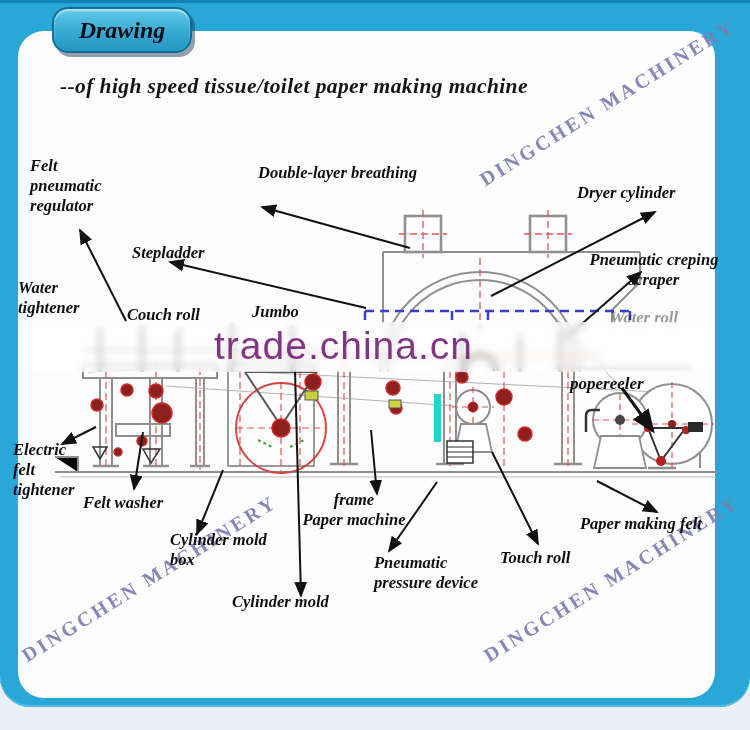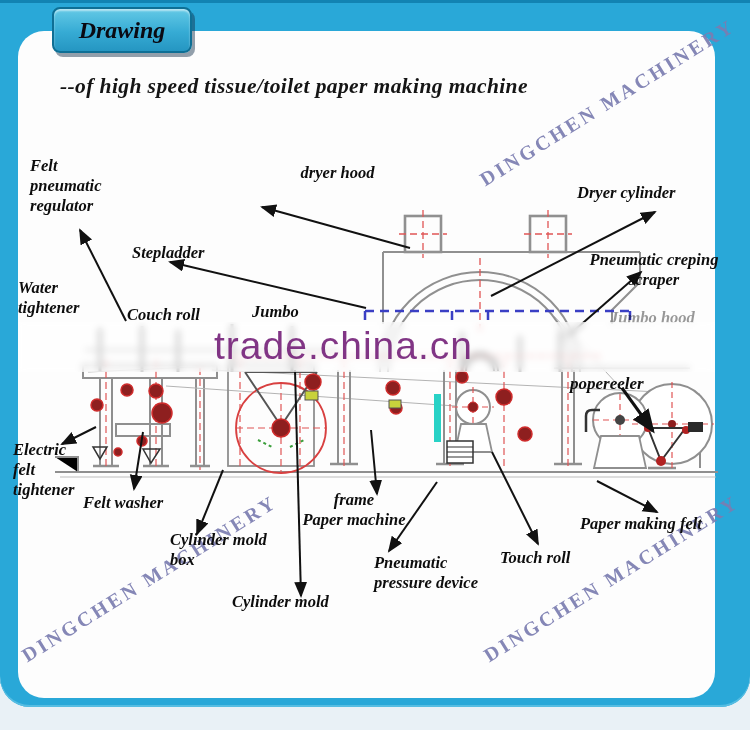--- a/index.html
+++ b/index.html
@@ -5,21 +5,21 @@
   html,body{margin:0;padding:0;}
   body{width:750px;height:730px;position:relative;overflow:hidden;
        background:#e9f1f6;font-family:"Liberation Serif",serif;}
   .frame{position:absolute;left:0;top:0;width:750px;height:707px;
          background:#29a8d8;border-radius:0 0 30px 30px;
          box-shadow:inset 0 3px 0 #1283b2, inset 0 -2px 0 #56bde2;}
   .card{position:absolute;left:18px;top:31px;width:697px;height:667px;
         background:#fdfdfd;border-radius:26px;}
   .badge{position:absolute;left:52px;top:7px;width:136px;height:42px;z-index:8;
          background:linear-gradient(180deg,#63c9e6 0%,#36abd4 55%,#2596c2 100%);
-         border:2px solid #0e6f95;border-radius:8px;
+         border:2px solid #0e6f95;border-radius:16px;
          box-shadow:3px 4px 0 rgba(15,45,70,.45), inset 0 2px 2px rgba(255,255,255,.55);
          display:flex;align-items:center;justify-content:center;}
   .badge span{font-weight:bold;font-style:italic;font-size:24px;color:#0a0a12;}
   .subtitle{position:absolute;left:60px;top:74px;z-index:4;
             font-weight:bold;font-style:italic;font-size:21.5px;color:#141414;
             letter-spacing:.4px;}
   .wm{position:absolute;z-index:6;color:#7b7db1;font-weight:bold;
       font-size:20px;letter-spacing:3px;white-space:nowrap;opacity:.92;
       transform:rotate(-32deg);transform-origin:left bottom;}
   .wm.tr{left:488px;top:168px;}
@@ -175,35 +175,35 @@
 <div class="wm tr">DINGCHEN MACHINERY</div>
 <div class="wm bl">DINGCHEN MACHINERY</div>
 <div class="wm br">DINGCHEN MACHINERY</div>
 
 <div class="lbl" style="left:30px;top:156px">
   <span>Felt</span>
   <span>pneumatic</span>
   <span>regulator</span>
 </div>
 <div class="lbl tc" style="left:205px;top:163px;width:265px">
-  <span>dryer hood</span>
+  <span>Double-layer breathing</span>
 </div>
 <div class="lbl" style="left:577px;top:183px">Dryer cylinder</div>
 <div class="lbl" style="left:132px;top:243px">Stepladder</div>
 <div class="lbl tc" style="left:578px;top:250px;width:152px">
   <span>Pneumatic creping</span>
   <span>scraper</span>
 </div>
 <div class="lbl" style="left:18px;top:278px">
   <span>Water</span>
   <span>tightener</span>
 </div>
 <div class="lbl" style="left:127px;top:305px">Couch roll</div>
 <div class="lbl" style="left:252px;top:302px">Jumbo</div>
-<div class="lbl faded" style="left:610px;top:308px">Jumbo hood</div>
+<div class="lbl faded" style="left:610px;top:308px">Water roll</div>
 <div class="lbl" style="left:570px;top:374px;font-size:17px">popereeler</div>
 <div class="lbl" style="left:13px;top:440px">
   <span>Electric</span>
   <span>felt</span>
   <span>tightener</span>
 </div>
 <div class="lbl" style="left:83px;top:493px">Felt washer</div>
 <div class="lbl" style="left:170px;top:530px">
   <span>Cylinder mold</span>
   <span>box</span>

